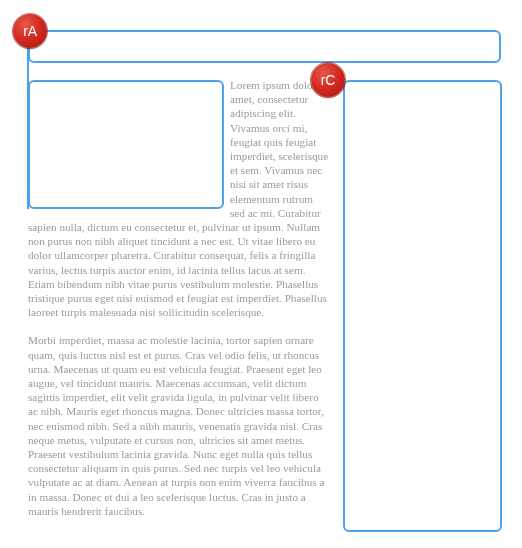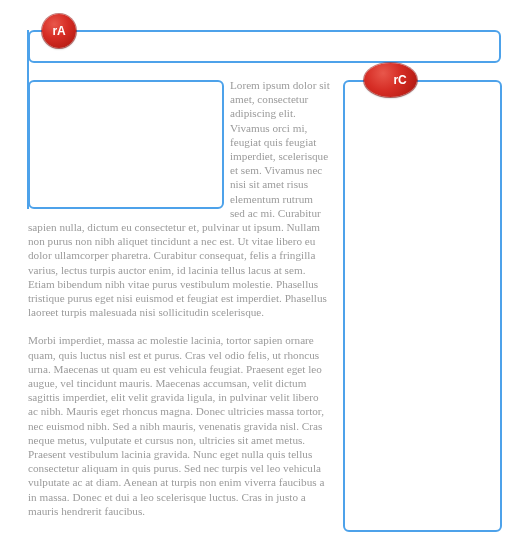--- a/index.html
+++ b/index.html
@@ -69,34 +69,33 @@
     position: absolute;
     width: 34px;
     height: 34px;
     border-radius: 50%;
     background: radial-gradient(circle at 36% 30%, #e8574b 0%, #d62d25 42%, #bf2018 72%, #a4140f 100%);
     box-shadow:
       0 0 0 1px rgba(150, 16, 12, 0.55),
       0 1px 2px rgba(0, 0, 0, 0.35);
     color: #ffffff;
     font-family: "Liberation Sans", sans-serif;
-    font-size: 12px;
-    font-weight: bold;
+    font-size: 14px;
+    font-weight: normal;
     line-height: 34px;
     text-align: center;
     letter-spacing: -0.2px;
     z-index: 30;
     cursor: pointer;
     user-select: none;
-    margin-left: 29px;
   }
 
   #badge-a { left: 13px; top: 14px; }
   #badge-b { left: 13px; top: 63px; }
-  #badge-c { left: 335px; top: 63px; padding-left: 19px; }
+  #badge-c { left: 311px; top: 63px; }
 
   
   #content {
     position: absolute;
     left: 28px;
     top: 78px;
     width: 473px;
     height: 460px;
     color: #9b9b9b;
     font-size: 11.2px;

